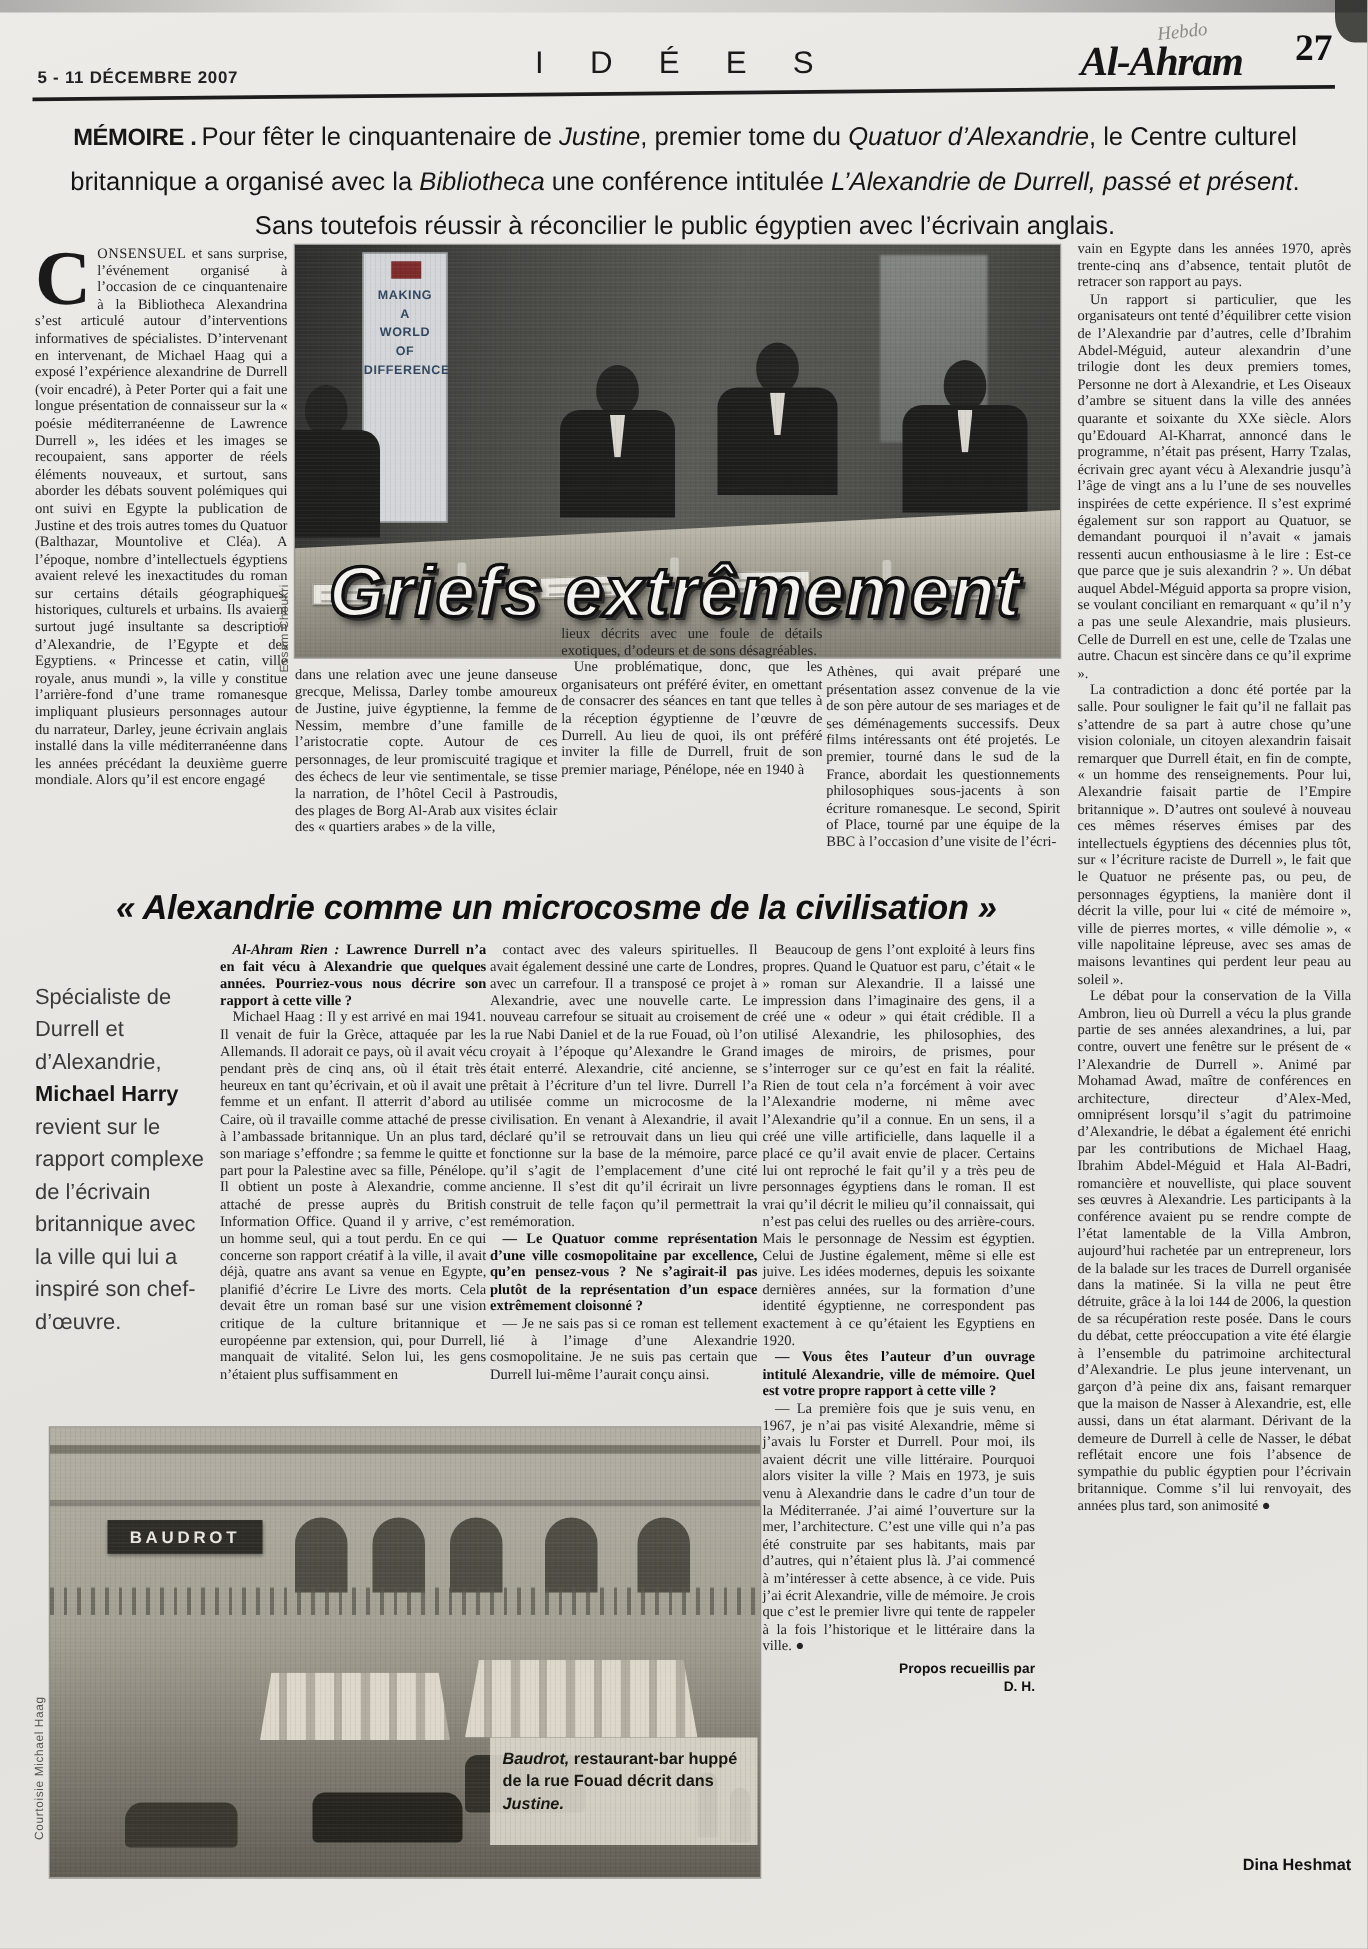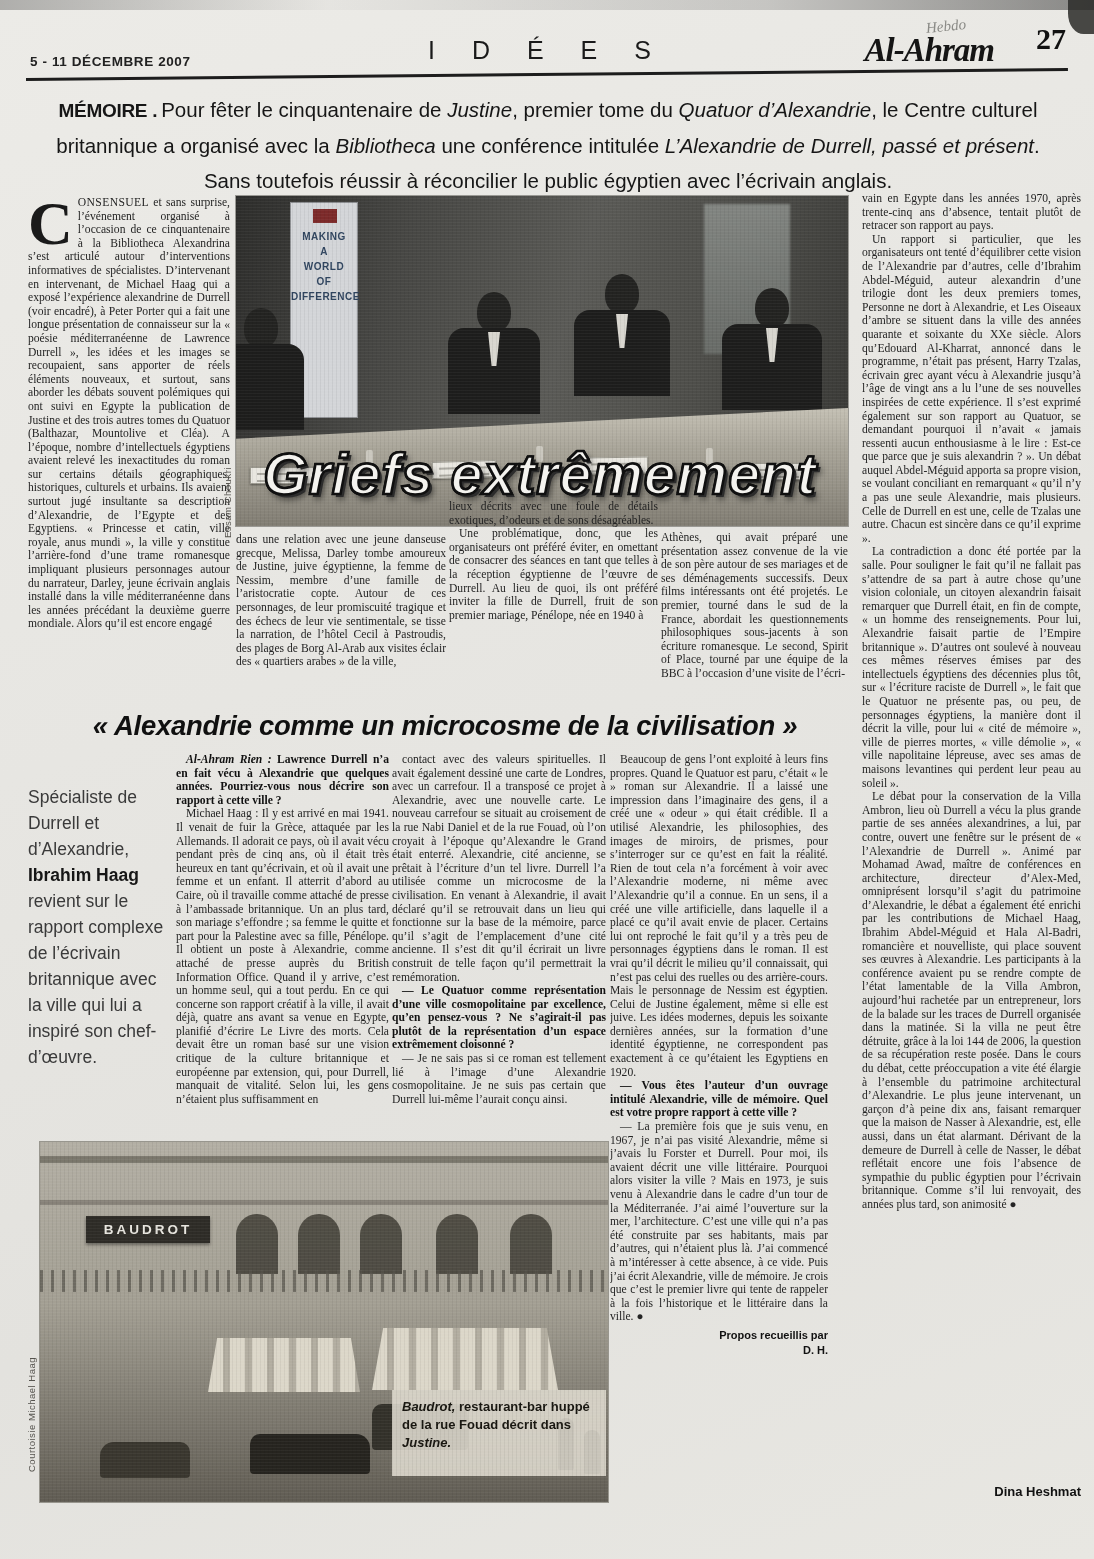--- a/index.html
+++ b/index.html
@@ -234,21 +234,21 @@
     <p class="noindent">vain en Egypte dans les années 1970, après trente-cinq ans d’absence, tentait plutôt de retracer son rapport au pays.</p>
     <p>Un rapport si particulier, que les organisateurs ont tenté d’équilibrer cette vision de l’Alexandrie par d’autres, celle d’Ibrahim Abdel-Méguid, auteur alexandrin d’une trilogie dont les deux premiers tomes, Personne ne dort à Alexandrie, et Les Oiseaux d’ambre se situent dans la ville des années quarante et soixante du XXe siècle. Alors qu’Edouard Al-Kharrat, annoncé dans le programme, n’était pas présent, Harry Tzalas, écrivain grec ayant vécu à Alexandrie jusqu’à l’âge de vingt ans a lu l’une de ses nouvelles inspirées de cette expérience. Il s’est exprimé également sur son rapport au Quatuor, se demandant pourquoi il n’avait « jamais ressenti aucun enthousiasme à le lire : Est-ce que parce que je suis alexandrin ? ». Un débat auquel Abdel-Méguid apporta sa propre vision, se voulant conciliant en remarquant « qu’il n’y a pas une seule Alexandrie, mais plusieurs. Celle de Durrell en est une, celle de Tzalas une autre. Chacun est sincère dans ce qu’il exprime ».</p>
     <p>La contradiction a donc été portée par la salle. Pour souligner le fait qu’il ne fallait pas s’attendre de sa part à autre chose qu’une vision coloniale, un citoyen alexandrin faisait remarquer que Durrell était, en fin de compte, « un homme des renseignements. Pour lui, Alexandrie faisait partie de l’Empire britannique ». D’autres ont soulevé à nouveau ces mêmes réserves émises par des intellectuels égyptiens des décennies plus tôt, sur « l’écriture raciste de Durrell », le fait que le Quatuor ne présente pas, ou peu, de personnages égyptiens, la manière dont il décrit la ville, pour lui « cité de mémoire », ville de pierres mortes, « ville démolie », « ville napolitaine lépreuse, avec ses amas de maisons levantines qui perdent leur peau au soleil ».</p>
     <p>Le débat pour la conservation de la Villa Ambron, lieu où Durrell a vécu la plus grande partie de ses années alexandrines, a lui, par contre, ouvert une fenêtre sur le présent de « l’Alexandrie de Durrell ». Animé par Mohamad Awad, maître de conférences en architecture, directeur d’Alex-Med, omniprésent lorsqu’il s’agit du patrimoine d’Alexandrie, le débat a également été enrichi par les contributions de Michael Haag, Ibrahim Abdel-Méguid et Hala Al-Badri, romancière et nouvelliste, qui place souvent ses œuvres à Alexandrie. Les participants à la conférence avaient pu se rendre compte de l’état lamentable de la Villa Ambron, aujourd’hui rachetée par un entrepreneur, lors de la balade sur les traces de Durrell organisée dans la matinée. Si la villa ne peut être détruite, grâce à la loi 144 de 2006, la question de sa récupération reste posée. Dans le cours du débat, cette préoccupation a vite été élargie à l’ensemble du patrimoine architectural d’Alexandrie. Le plus jeune intervenant, un garçon d’à peine dix ans, faisant remarquer que la maison de Nasser à Alexandrie, est, elle aussi, dans un état alarmant. Dérivant de la demeure de Durrell à celle de Nasser, le débat reflétait encore une fois l’absence de sympathie du public égyptien pour l’écrivain britannique. Comme s’il lui renvoyait, des années plus tard, son animosité ●</p>
   </div>
   <div class="dina sig">Dina Heshmat</div>
 
   <div class="int-headline">« Alexandrie comme un microcosme de la civilisation »</div>
 
   <div class="sidebar">
-    <span>Spécialiste de Durrell et d’Alexandrie, </span><b>Ibrahim Haag</b><span> revient sur le rapport complexe de l’écrivain britannique avec la ville qui lui a inspiré son chef-d’œuvre.</span>
+    <span>Spécialiste de Durrell et d’Alexandrie, </span><b>Michael Harry</b><span> revient sur le rapport complexe de l’écrivain britannique avec la ville qui lui a inspiré son chef-d’œuvre.</span>
   </div>
 
   <div class="icol icol-1">
     <p class="q noindent"><span class="ql">Al-Ahram Rien :</span><span> Lawrence Durrell n’a en fait vécu à Alexandrie que quelques années. Pourriez-vous nous décrire son rapport à cette ville ?</span></p>
     <p>Michael Haag : Il y est arrivé en mai 1941. Il venait de fuir la Grèce, attaquée par les Allemands. Il adorait ce pays, où il avait vécu pendant près de cinq ans, où il était très heureux en tant qu’écrivain, et où il avait une femme et un enfant. Il atterrit d’abord au Caire, où il travaille comme attaché de presse à l’ambassade britannique. Un an plus tard, son mariage s’effondre ; sa femme le quitte et part pour la Palestine avec sa fille, Pénélope. Il obtient un poste à Alexandrie, comme attaché de presse auprès du British Information Office. Quand il y arrive, c’est un homme seul, qui a tout perdu. En ce qui concerne son rapport créatif à la ville, il avait déjà, quatre ans avant sa venue en Egypte, planifié d’écrire Le Livre des morts. Cela devait être un roman basé sur une vision critique de la culture britannique et européenne par extension, qui, pour Durrell, manquait de vitalité. Selon lui, les gens n’étaient plus suffisamment en</p>
   </div>
   <div class="icol icol-2">
     <p class="noindent">contact avec des valeurs spirituelles. Il avait également dessiné une carte de Londres, avec un carrefour. Il a transposé ce projet à Alexandrie, avec une nouvelle carte. Le nouveau carrefour se situait au croisement de la rue Nabi Daniel et de la rue Fouad, où l’on croyait à l’époque qu’Alexandre le Grand était enterré. Alexandrie, cité ancienne, se prêtait à l’écriture d’un tel livre. Durrell l’a utilisée comme un microcosme de la civilisation. En venant à Alexandrie, il avait déclaré qu’il se retrouvait dans un lieu qui fonctionne sur la base de la mémoire, parce qu’il s’agit de l’emplacement d’une cité ancienne. Il s’est dit qu’il écrirait un livre construit de telle façon qu’il permettrait la remémoration.</p>
     <p class="q">— Le Quatuor comme représentation d’une ville cosmopolitaine par excellence, qu’en pensez-vous ? Ne s’agirait-il pas plutôt de la représentation d’un espace extrêmement cloisonné ?</p>
     <p>— Je ne sais pas si ce roman est tellement lié à l’image d’une Alexandrie cosmopolitaine. Je ne suis pas certain que Durrell lui-même l’aurait conçu ainsi.</p>

